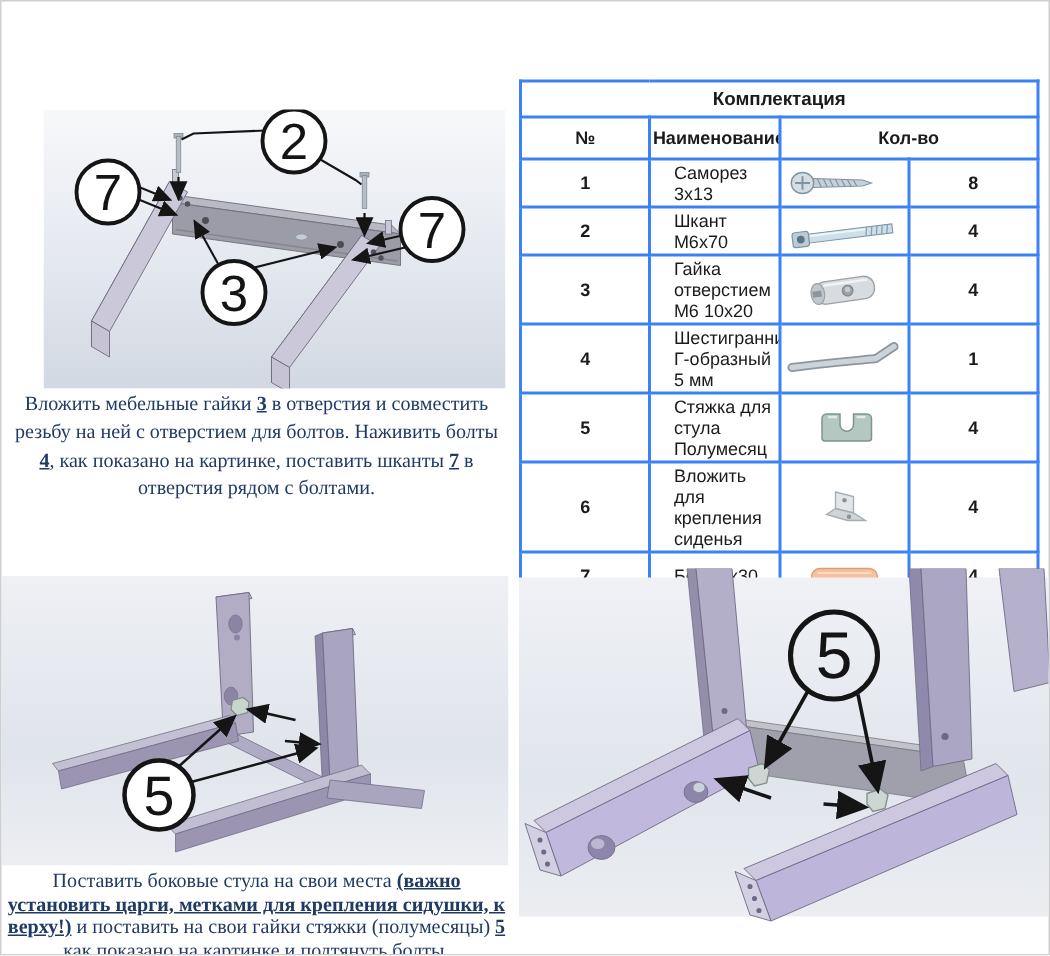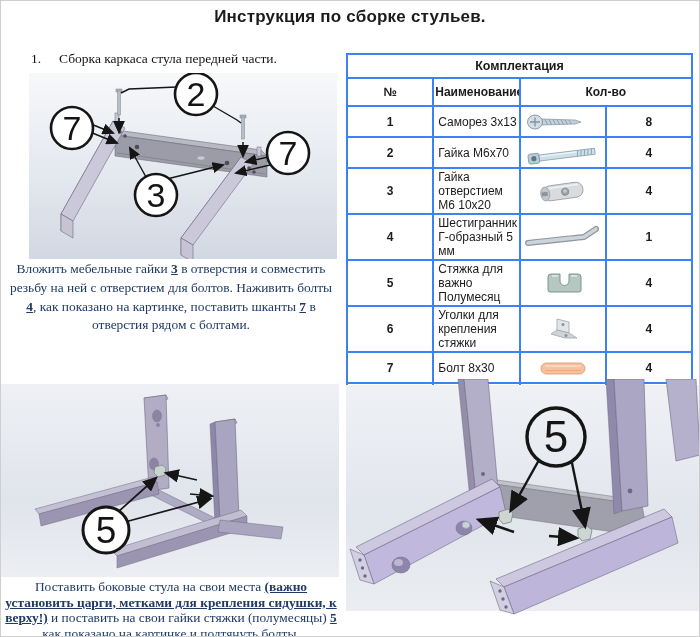--- a/index.html
+++ b/index.html
@@ -26,40 +26,36 @@
   .note b.u { text-decoration:underline; }
   table.parts {
     position:absolute; left:345px; top:52px; width:347px;
     border-collapse:collapse; table-layout:fixed; background:#fff;
   }
   table.parts td { border:2px solid #3b82f6; color:#1b1b1b; overflow:hidden; }
   .t-title td { height:20px; text-align:center; font-weight:bold; font-size:12.5px; }
   .t-head td  { height:24px; text-align:center; font-weight:bold; font-size:12px; }
   tr.t-row    { height:31px; }
   td.c-num { width:31px;  text-align:center; font-weight:bold; font-size:12px; }
-  td.c-name{ width:181px; padding-left:4px; font-size:12px; }
+  td.c-name{ width:181px; padding-left:15px; font-size:12px; }
   td.c-icon{ width:93px;  text-align:center; vertical-align:middle; }
   td.c-qty { width:42px;  text-align:center; font-weight:bold; font-size:12px; }
   td.c-icon svg { display:block; margin:0 auto; }
   svg.diag { position:absolute; display:block; }
   #diagram1 { left:28px;  top:72px;  width:308px; height:186px; }
   #diagram2 { left:0px;   top:373px; width:338px; height:203px; }
   #diagram3 { left:345px; top:378px; width:355px; height:240px; }
   .callout-text { font-family:"Liberation Sans", sans-serif; fill:#141414; text-anchor:middle; }
 </style>
 </head>
 <body>
 
 <div class="page">
 
-  <div class="title">Инструкция по сборке стульев.</div>
-
-  <div class="step-heading">
-    <span class="step-num">1.</span><span>Сборка каркаса стула передней части.</span>
-  </div>
+
 
   <svg id="diagram1" class="diag" viewBox="0 0 308 186">
     <defs>
       <linearGradient id="bg1" x1="0" y1="0" x2="0" y2="1">
         <stop offset="0" stop-color="#f7f8fa"></stop>
           <stop offset="0.55" stop-color="#e4e8ef"></stop>
           <stop offset="1" stop-color="#d2d8e2"></stop>
       </linearGradient>
       <marker id="ah1" markerWidth="9" markerHeight="8" refX="7.5" refY="4" orient="auto">
         <path d="M0,0 L9,4 L0,8 z" fill="#151515"></path>
@@ -158,21 +154,21 @@
           <path d="M22,10.4 l2.5,5.2 M26,10.4 l2.5,5.2 M30,10.5 l2.5,5 M34,10.7 l2.5,4.8 M38,10.8 l2.5,4.6 M42,11 l2.4,4.2 M46,11.2 l2.2,3.8" stroke="#7f93a0" stroke-width="0.8" fill="none"></path>
           <ellipse cx="12" cy="13" rx="7.5" ry="7" fill="#d4dde3" stroke="#7f93a0" stroke-width="0.9"></ellipse>
           <path d="M7,13 h10 M12,8.5 v9" stroke="#7f93a0" stroke-width="1.3"></path>
         </svg>
       </td>
       <td class="c-qty">8</td>
     </tr>
 
     <tr class="t-row">
       <td class="c-num">2</td>
-      <td class="c-name">Гайка  М6х70</td>
+      <td class="c-name">Шкант  М6х70</td>
       <td class="c-icon">
         <svg width="84" height="26" viewBox="0 0 84 26">
           <g transform="rotate(-7 42 14)">
             <rect x="6" y="10" width="11" height="10" rx="2" fill="#b9cdd9" stroke="#7b93a2" stroke-width="0.8"></rect>
             <circle cx="11.5" cy="15" r="2.6" fill="#5f7482"></circle>
             <rect x="17" y="12" width="56" height="6" fill="#cde0ea" stroke="#7b93a2" stroke-width="0.7"></rect>
             <path d="M56,12.2 l-1,5.6 M59.5,12.2 l-1,5.6 M63,12.2 l-1,5.6 M66.5,12.2 l-1,5.6 M70,12.2 l-1,5.6" stroke="#8aa2b0" stroke-width="0.9"></path>
             <line x1="18" y1="13.4" x2="55" y2="13.4" stroke="#eef5f8" stroke-width="1.4"></line>
           </g>
         </svg>
@@ -205,33 +201,33 @@
         <svg width="84" height="26" viewBox="0 0 84 26">
           <path d="M6,19 C30,16 48,14.5 62,13 L74,5" fill="none" stroke="#8d959d" stroke-width="6" stroke-linecap="round" stroke-linejoin="round"></path>
           <path d="M6,19 C30,16 48,14.5 62,13 L74,5" fill="none" stroke="#ccd3d9" stroke-width="3.6" stroke-linecap="round" stroke-linejoin="round"></path>
         </svg>
       </td>
       <td class="c-qty">1</td>
     </tr>
 
     <tr class="t-row">
       <td class="c-num">5</td>
-      <td class="c-name">Стяжка для важно Полумесяц</td>
+      <td class="c-name">Стяжка для стула Полумесяц</td>
       <td class="c-icon">
         <svg width="80" height="27" viewBox="0 0 80 27">
           <path d="M28,4 h9 v7 a4.5,4.5 0 0 0 9,0 V4 h9 a3,3 0 0 1 3,3 v13 a2,2 0 0 1 -2,2 h-29 a2,2 0 0 1 -2,-2 V7 a3,3 0 0 1 3,-3 z" fill="#b4c7c0" stroke="#7d948c" stroke-width="1"></path>
           <path d="M29,6 h6 M48,6 h6" stroke="#e2ebe7" stroke-width="1.6"></path>
         </svg>
       </td>
       <td class="c-qty">4</td>
     </tr>
 
     <tr class="t-row">
       <td class="c-num">6</td>
-      <td class="c-name">Уголки для крепления стяжки</td>
+      <td class="c-name">Вложить для крепления сиденья</td>
       <td class="c-icon">
         <svg width="80" height="27" viewBox="0 0 80 27">
           <polygon points="34,3 46,6 46,17 34,14" fill="#e3e6e9" stroke="#a6adb3" stroke-width="0.9"></polygon>
           <polygon points="34,14 46,17 54,22 42,22 28,18" fill="#cfd4d8" stroke="#a6adb3" stroke-width="0.9"></polygon>
           <circle cx="40" cy="8.5" r="1.5" fill="#8b9298"></circle>
           <circle cx="43" cy="19.5" r="1.5" fill="#8b9298"></circle>
         </svg>
       </td>
       <td class="c-qty">4</td>
     </tr>

